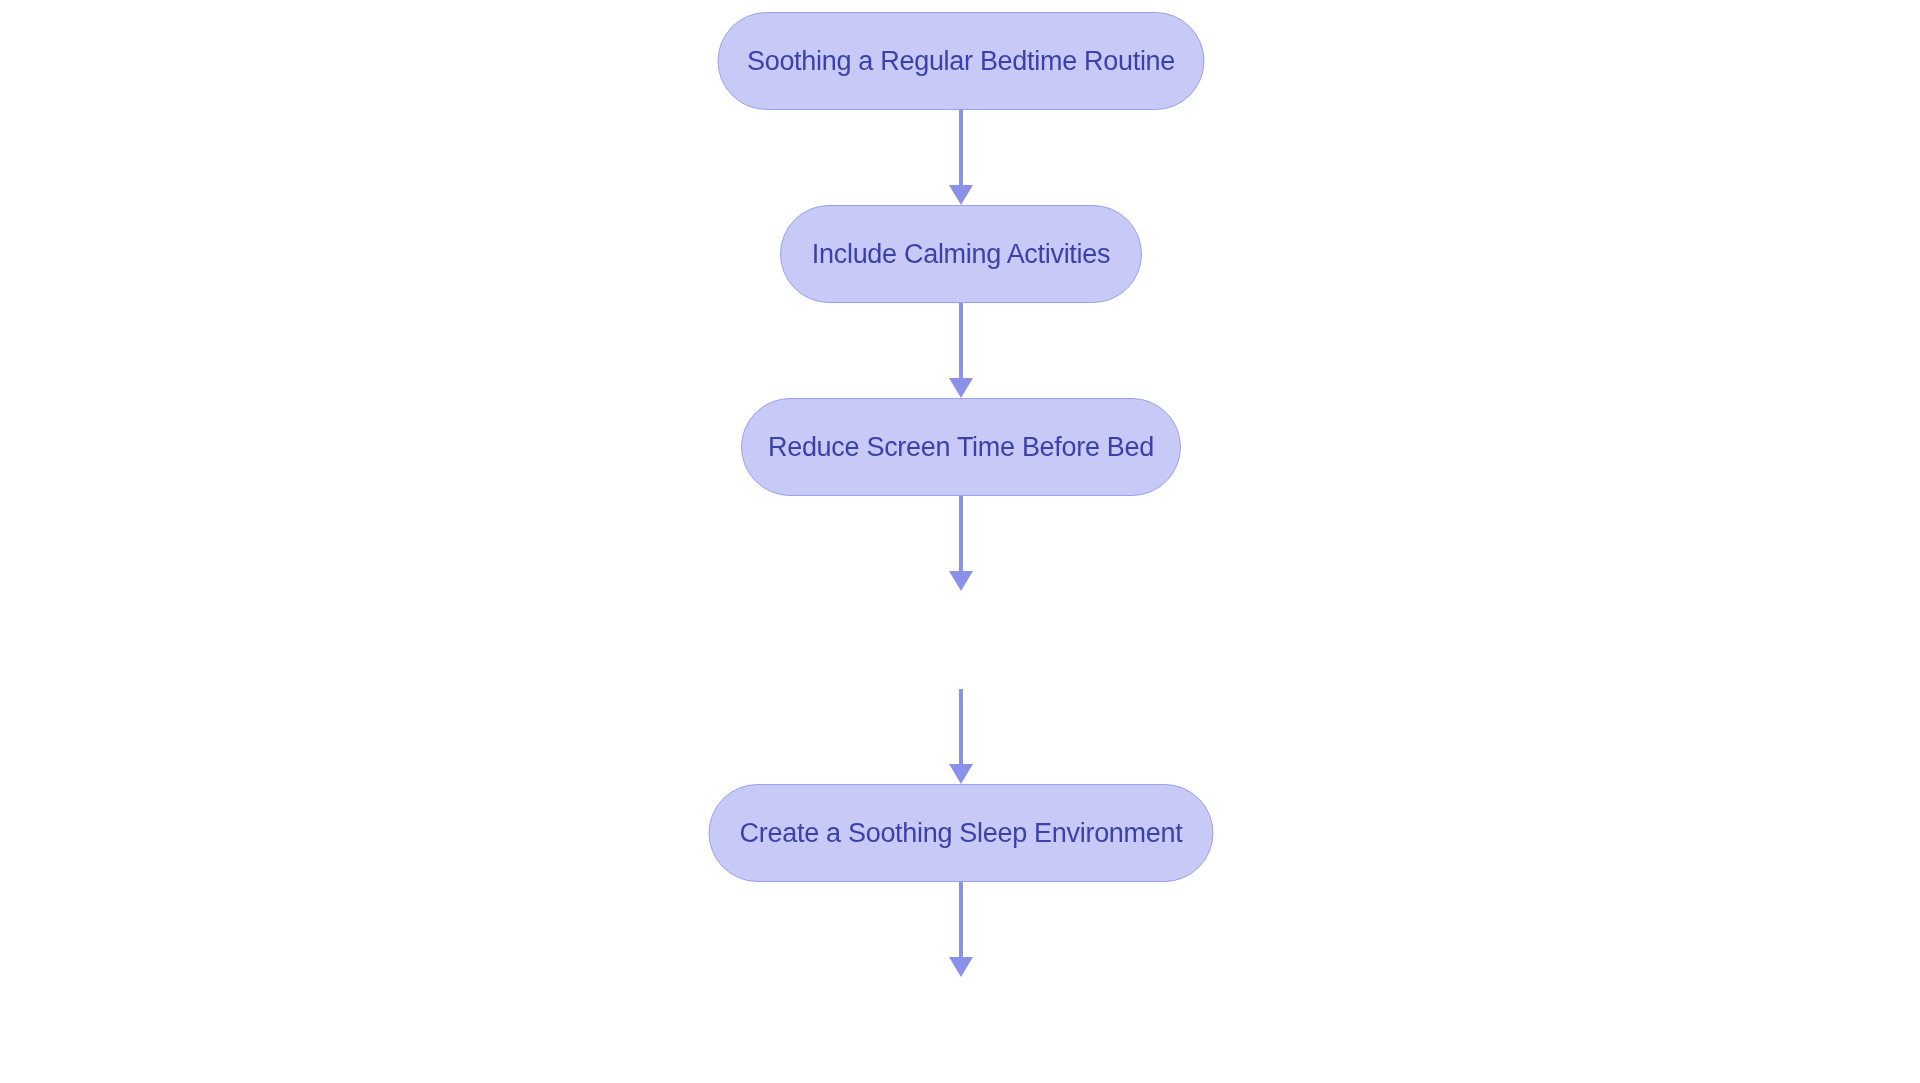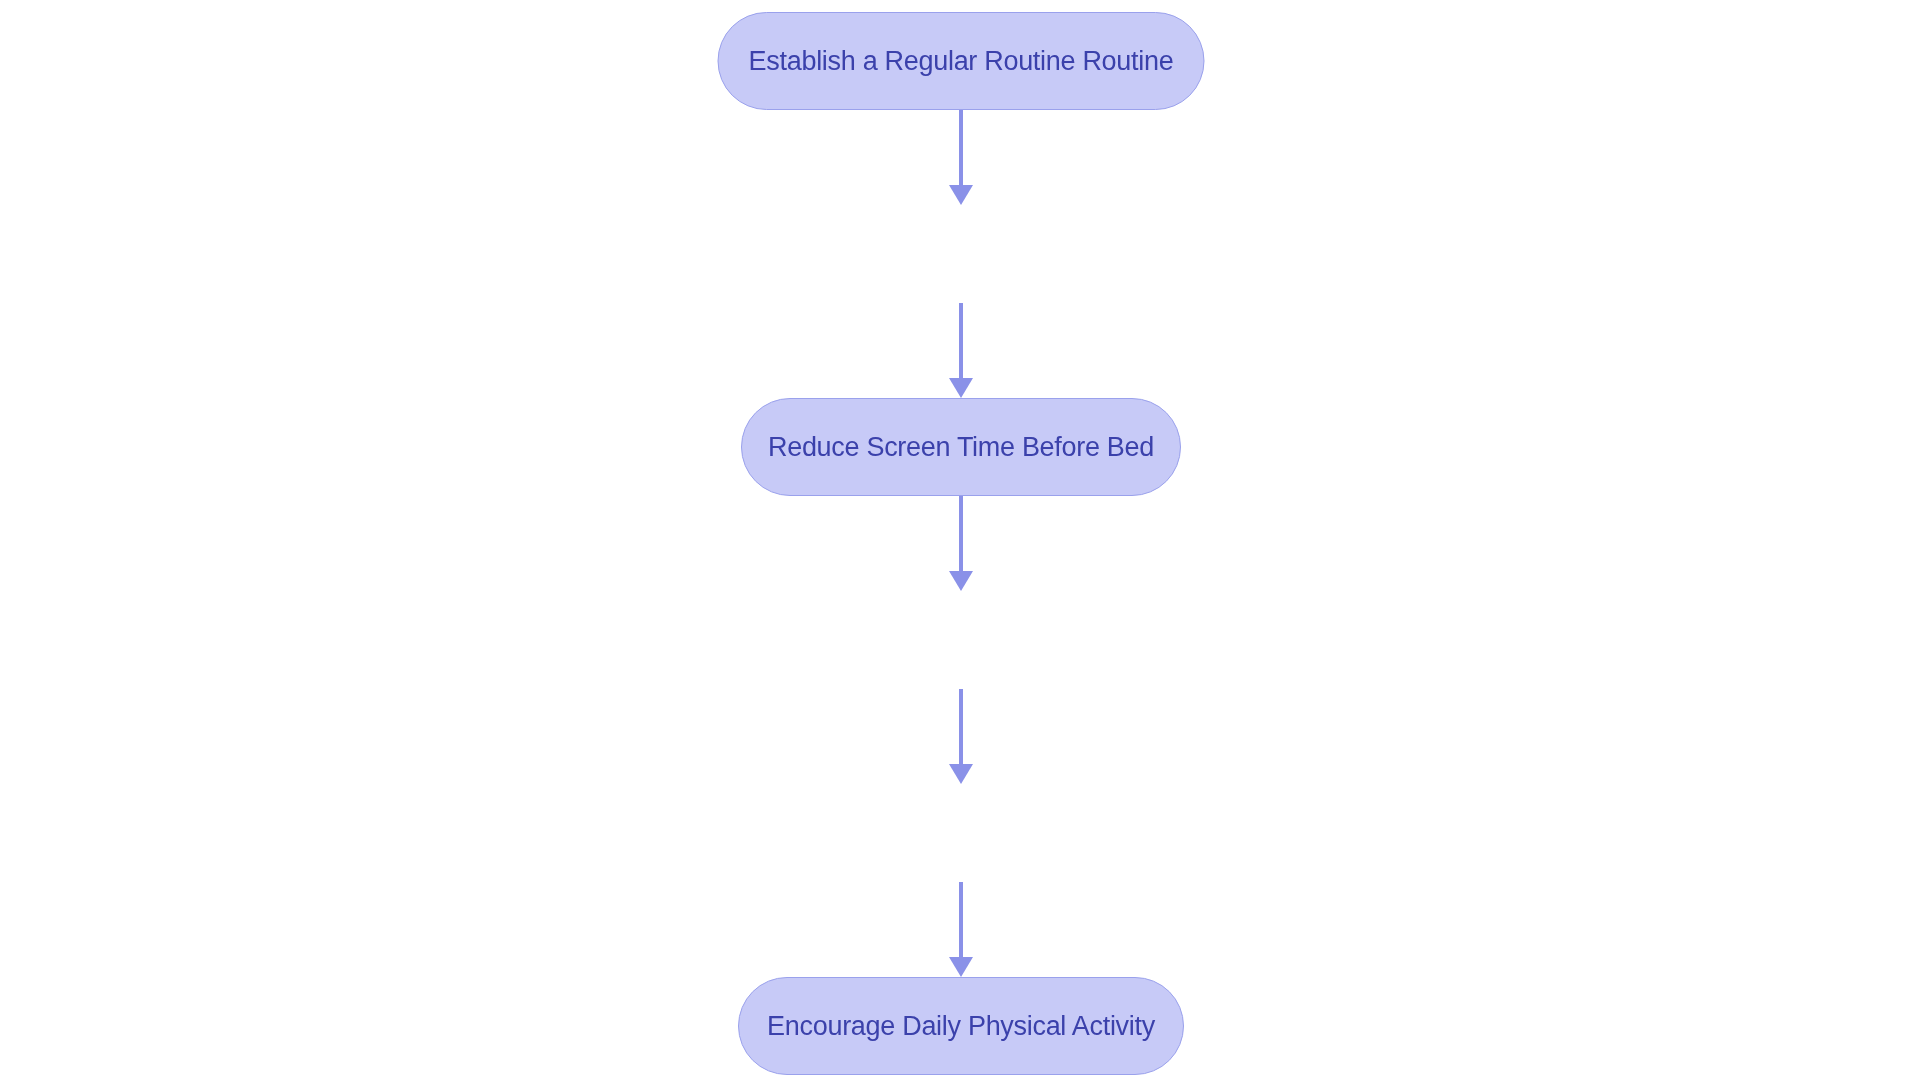--- a/index.html
+++ b/index.html
@@ -75,28 +75,31 @@
     border-right: 12px solid transparent;
     border-top: 20px solid var(--arrow, #8a91e8);
   }
 </style>
 </head>
 <body>
 
 <div class="canvas">
 
   <div class="node n1">
-    <span class="label">Establish a Regular Routine Routine</span>
+    <span class="label">Soothing a Regular Bedtime Routine</span>
   </div>
 
   <div class="arrow a1">
     <div class="stem"></div>
     <div class="head"></div>
   </div>
 
+  <div class="node n2">
+    <span class="label">Include Calming Activities</span>
+  </div>
 
   <div class="arrow a2">
     <div class="stem"></div>
     <div class="head"></div>
   </div>
 
   <div class="node n3">
     <span class="label">Reduce Screen Time Before Bed</span>
   </div>
 
@@ -104,23 +107,23 @@
     <div class="stem"></div>
     <div class="head"></div>
   </div>
 
 
   <div class="arrow a4">
     <div class="stem"></div>
     <div class="head"></div>
   </div>
 
+  <div class="node n5">
+    <span class="label">Create a Soothing Sleep Environment</span>
+  </div>
 
   <div class="arrow a5">
     <div class="stem"></div>
     <div class="head"></div>
   </div>
 
-  <div class="node n6">
-    <span class="label">Encourage Daily Physical Activity</span>
-  </div>
 
 </div>
 
 </body></html>

